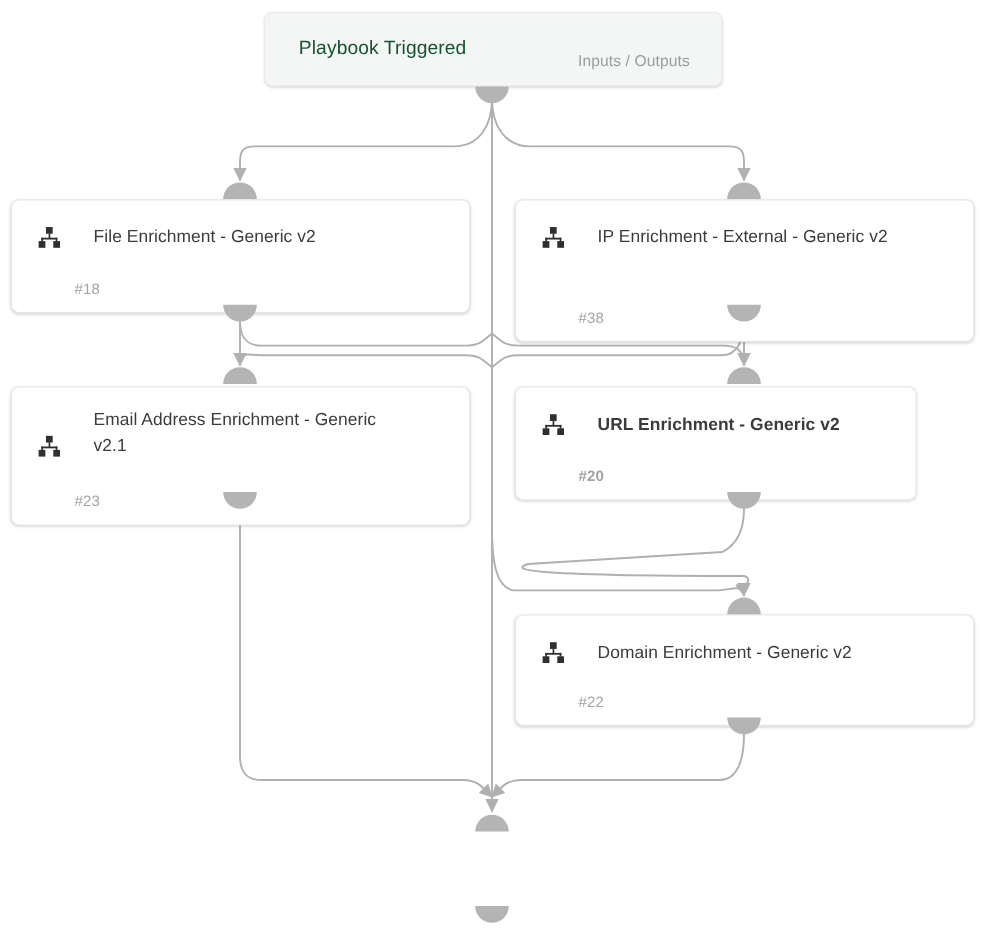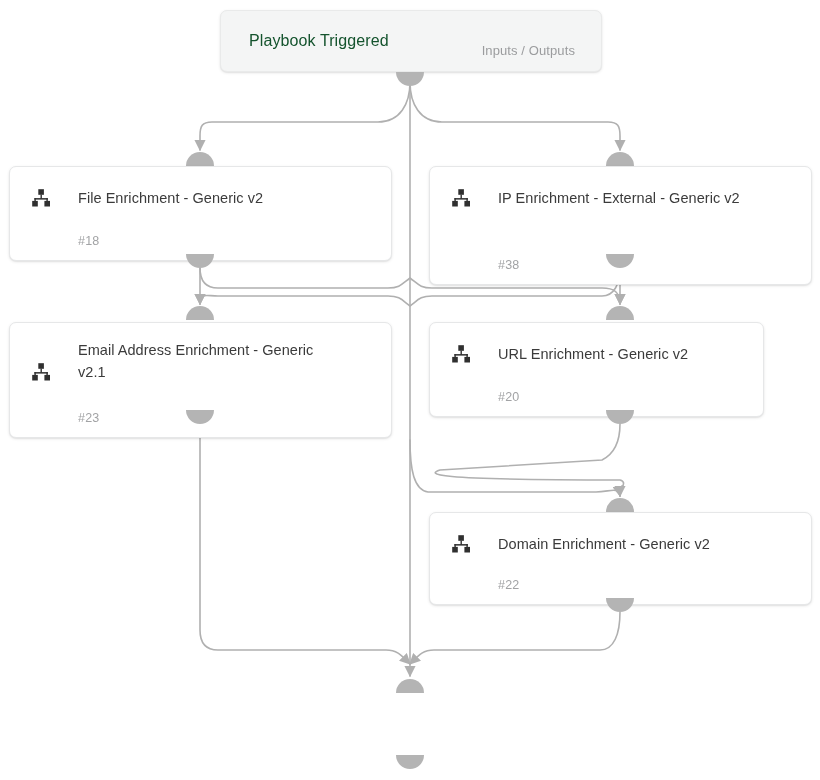--- a/index.html
+++ b/index.html
@@ -85,21 +85,21 @@
   .task-icon svg { display: block; }
   .task-title {
     font-size: 14.5px;
     line-height: 22px;
     color: #3b3b3b;
     letter-spacing: 0.05px;
     max-width: 250px;
   }
   .task-id {
     position: absolute;
-    left: 68px;
+    left: 52px;
     bottom: 12px;
     font-size: 12.5px;
     color: #a2a3a5;
     letter-spacing: 0.2px;
   }
 
   
   .handle {
     position: absolute;
     width: 28px;
@@ -219,21 +219,21 @@
           <rect x="14.4" y="13.9" width="5.6" height="5.6" fill="#2f2f2f"></rect>
         </svg>
       </span>
       <span class="task-title">Email Address Enrichment - Generic v2.1</span>
     </div>
     <span class="task-id">#23</span>
   </div>
   <div class="handle source" style="left:200px; top:410px;"></div>
 
   <div class="handle target" style="left:620px; top:306px;"></div>
-  <div class="node" style="left:429px; top:322px; width:335px; height:95px;">
+  <div class="node" style="left:429px; top:322px; width:335px; height:95px;font-weight:bold;">
     <div class="task-top">
       <span class="task-icon">
         <svg width="22" height="22" viewBox="0 0 22 22">
           <rect x="8.3" y="2.2" width="5.6" height="5.6" fill="#2f2f2f"></rect>
           <rect x="10.5" y="7.6" width="1.4" height="4.1" fill="#2f2f2f"></rect>
           <rect x="4.4" y="11.1" width="13.4" height="1.5" fill="#2f2f2f"></rect>
           <rect x="4.4" y="11.1" width="1.4" height="3.1" fill="#2f2f2f"></rect>
           <rect x="16.4" y="11.1" width="1.4" height="3.1" fill="#2f2f2f"></rect>
           <rect x="2.2" y="13.9" width="5.6" height="5.6" fill="#2f2f2f"></rect>
           <rect x="14.4" y="13.9" width="5.6" height="5.6" fill="#2f2f2f"></rect>

